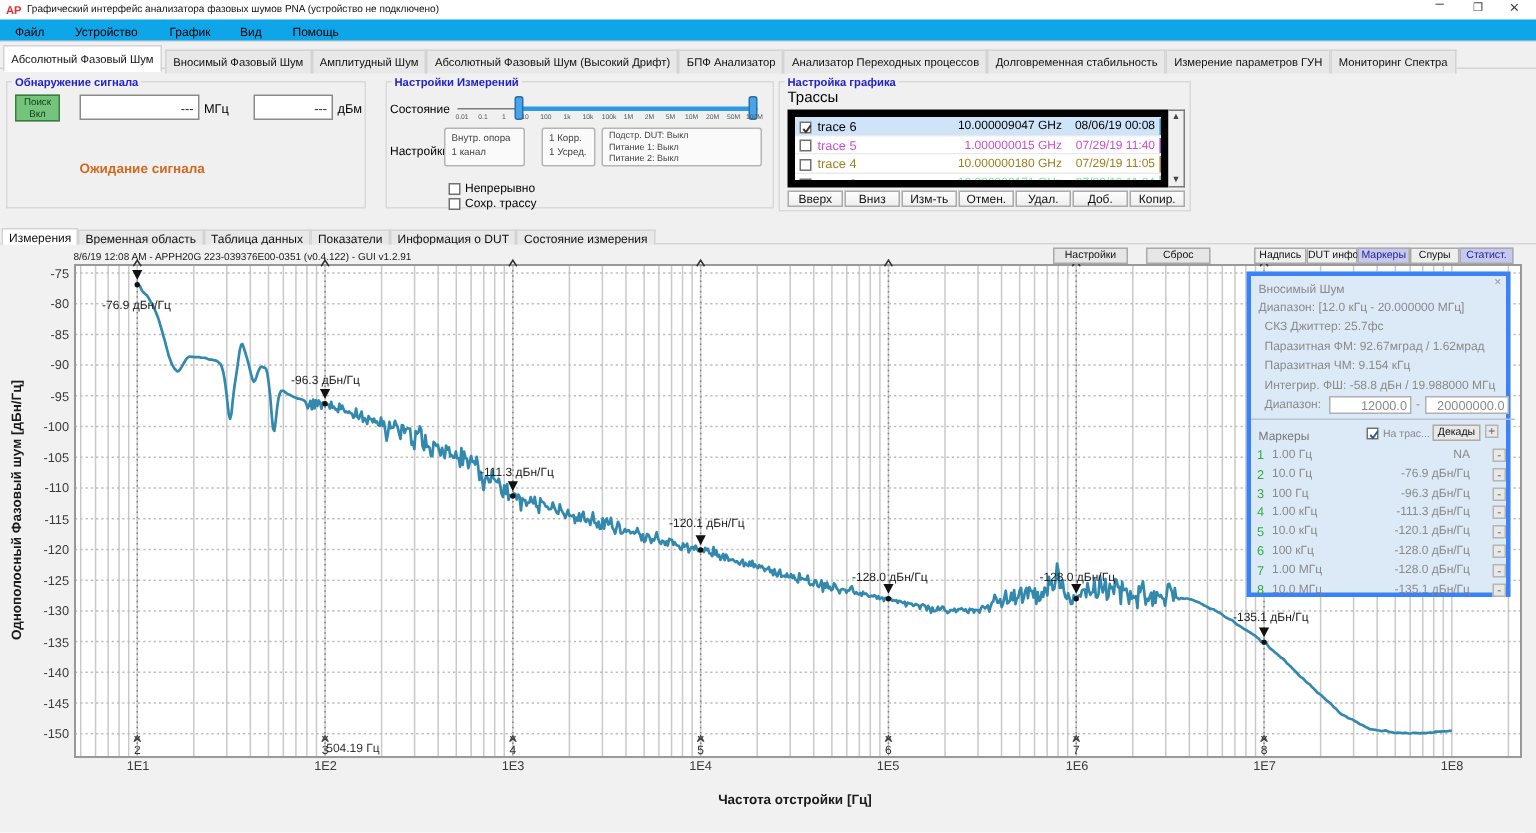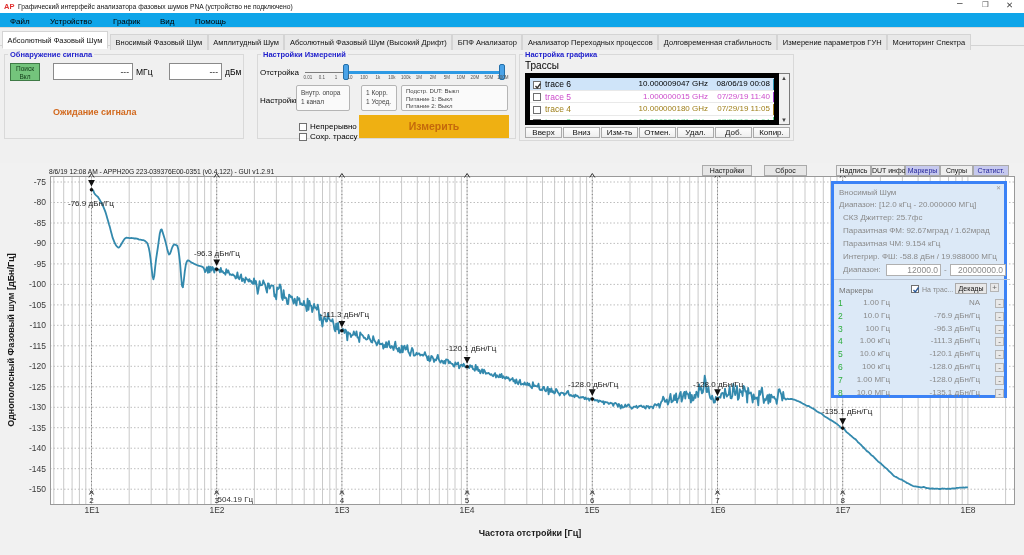--- a/index.html
+++ b/index.html
@@ -11,21 +11,21 @@
 .tab2 { display:inline-block; height:14px; line-height:12.5px; padding:0 4px; font-size:8px; background:#e8e8e8; border:1px solid #d4d4d4; border-bottom:none; color:#111; }
 .tab2.sel { background:#fff; }
 .btn { position:absolute; background:linear-gradient(#fdfdfd,#eee); border:1px solid #aaa; font-size:8px; text-align:center; color:#111; }
 .inp { position:absolute; background:#fff; border:1px solid #8a8a8a; font-size:8.5px; color:#222; text-align:right; }
 .cb { display:inline-block; position:relative; width:8px; height:8px; border:1px solid #707070; background:#fff; vertical-align:middle; }
 .cb svg { position:absolute; left:0; top:0; display:block; }
 .trow { position:relative; height:12.7px; line-height:12.7px; font-size:8.5px; padding-left:3px; border-bottom:1px solid #e9e9e9; }
 .trow .cb { width:8px; height:8px; }
 .mrow { position:relative; height:12.8px; line-height:12.8px; font-size:8.5px; color:#8a8a8a; }
 .mn { position:absolute; left:4px; color:#2fae3f; }
-.mf { position:absolute; left:14px; width:42px; text-align:right; font-size:8px; }
+.mf { position:absolute; left:14px; width:42px; text-align:left; font-size:8px; }
 .mv { position:absolute; left:80px; width:66px; text-align:right; font-size:8px; }
 .mm { position:absolute; right:6px; top:2px; width:9px; height:9px; border:1px solid #b5b5b5; background:#e8e8e8; line-height:8px; text-align:center; color:#666; font-size:8px; }
 .pstat { font-size:8px; color:#8a8a8a; line-height:12.9px; white-space:nowrap; }
 </style></head><body>
 <div id="app">
 
 <div class="abs" style="left:0;top:0;width:1024px;height:13px;background:#ffffff">
   <span class="abs" style="left:4px;top:2px;font-size:7.5px;font-weight:bold;color:#e03030">AP</span>
   <span class="abs" style="left:18px;top:2.5px;font-size:6.7px;color:#111">Графический интерфейс анализатора фазовых шумов PNA (устройство не подключено)</span>
   <span class="abs" style="left:957px;top:-3px;font-size:10px;color:#444">–</span>
@@ -51,21 +51,21 @@
   <div class="abs" style="left:5px;top:8px;width:30px;height:18px;background:#74c47c;border:1px solid #3f7a46;font-size:6.5px;color:#123c18;text-align:center;line-height:8px;padding-top:1px">Поиск<br>Вкл</div>
   <div class="inp" style="left:48px;top:8px;width:80px;height:17px;line-height:16px;padding-right:3px">---</div>
   <span class="abs" style="left:131px;top:12px;font-size:8.5px">МГц</span>
   <div class="inp" style="left:164px;top:8px;width:53px;height:17px;line-height:16px;padding-right:3px">---</div>
   <span class="abs" style="left:220px;top:12px;font-size:8.5px">дБм</span>
   <div class="abs" style="left:48px;top:52px;font-size:9px;font-weight:bold;color:#d2691e">Ожидание сигнала</div>
 </div>
 
 <div class="gb" style="left:257px;top:54px;width:259px;height:85px">
   <span class="gbt">Настройки Измерений</span>
-  <span class="abs" style="left:2px;top:13px;font-size:8px">Отстройка</span>
+  <span class="abs" style="left:2px;top:13px;font-size:8px">Состояние</span>
   <div class="abs" style="left:47px;top:16.5px;width:200px;height:1.5px;background:#7d7d7d"></div>
   <div class="abs" style="left:88px;top:15.5px;width:156px;height:3px;background:#2e9ae4"></div>
   <div class="abs" style="left:85px;top:9px;width:6px;height:16px;background:#4aa3e8;border:1px solid #2470aa;border-radius:2px"></div>
   <div class="abs" style="left:241px;top:9px;width:6px;height:16px;background:#4aa3e8;border:1px solid #2470aa;border-radius:2px"></div>
   <div style="position:absolute;left:38px;top:19.5px;width:24px;text-align:center;font-size:4.5px;color:#555;line-height:6px">0.01</div>
 <div style="position:absolute;left:52px;top:19.5px;width:24px;text-align:center;font-size:4.5px;color:#555;line-height:6px">0.1</div>
 <div style="position:absolute;left:66px;top:19.5px;width:24px;text-align:center;font-size:4.5px;color:#555;line-height:6px">1</div>
 <div style="position:absolute;left:80px;top:19.5px;width:24px;text-align:center;font-size:4.5px;color:#555;line-height:6px">10</div>
 <div style="position:absolute;left:94px;top:19.5px;width:24px;text-align:center;font-size:4.5px;color:#555;line-height:6px">100</div>
 <div style="position:absolute;left:108px;top:19.5px;width:24px;text-align:center;font-size:4.5px;color:#555;line-height:6px">1k</div>
@@ -77,21 +77,20 @@
 <div style="position:absolute;left:191px;top:19.5px;width:24px;text-align:center;font-size:4.5px;color:#555;line-height:6px">10M</div>
 <div style="position:absolute;left:205px;top:19.5px;width:24px;text-align:center;font-size:4.5px;color:#555;line-height:6px">20M</div>
 <div style="position:absolute;left:219px;top:19.5px;width:24px;text-align:center;font-size:4.5px;color:#555;line-height:6px">50M</div>
 <div style="position:absolute;left:233px;top:19.5px;width:24px;text-align:center;font-size:4.5px;color:#555;line-height:6px">100M</div>
   <span class="abs" style="left:2px;top:41px;font-size:8px">Настройки</span>
   <div class="abs" style="left:38px;top:30px;width:54px;height:26px;background:#fafafa;border:1px solid #b5b5b5;border-radius:2px;font-size:6.5px;color:#444;padding:3px 0 0 4px;line-height:8.5px">Внутр. опора<br>1 канал</div>
   <div class="abs" style="left:103px;top:30px;width:36px;height:26px;background:#fafafa;border:1px solid #b5b5b5;border-radius:2px;font-size:6.5px;color:#444;padding:3px 0 0 4px;line-height:8.5px">1 Корр.<br>1 Усред.</div>
   <div class="abs" style="left:143px;top:30px;width:107px;height:26px;background:#fafafa;border:1px solid #b5b5b5;border-radius:2px;font-size:6px;color:#444;padding:2px 0 0 4px;line-height:7.5px">Подстр. DUT: Выкл<br>Питание 1: Выкл<br>Питание 2: Выкл</div>
   <span class="abs" style="left:41px;top:62px"><span class="cb"></span><span style="font-size:8px;margin-left:3px;vertical-align:middle">Непрерывно</span></span>
   <span class="abs" style="left:41px;top:72px"><span class="cb"></span><span style="font-size:8px;margin-left:3px;vertical-align:middle">Сохр. трассу</span></span>
-  <div class="abs" style="left:101px;top:60px;width:150px;height:23px;background:#efb012;color:#c4690c;font-weight:bold;font-size:10.5px;text-align:center;line-height:23px">Измерить</div>
 </div>
 
 <div class="gb" style="left:519px;top:54px;width:275px;height:87px">
   <span class="gbt">Настройка графика</span>
   <span class="abs" style="left:5px;top:5px;font-size:10px">Трассы</span>
   <div class="abs" style="left:5px;top:18px;width:254px;height:52px;background:#fff;border:5px solid #000000;overflow:hidden">
         <div class="trow" style="background:#cfe4f9;color:#000000"><span class="cb" style="background:#fff"><svg width="8" height="8" viewBox="0 0 8 8">
               <path d="M1.5 4 L3.3 6 L6.5 1.5" stroke="#333" stroke-width="1.3" fill="none"></path>
             </svg></span><span style="margin-left:4px">trace 6</span><span style="position:absolute;left:88px;width:90px;text-align:right;font-size:8px">10.000009047 GHz</span><span style="position:absolute;left:180px;width:60px;text-align:right;font-size:8px">08/06/19 00:08</span><span style="position:absolute;left:243px;top:1px;width:10px;height:10.5px;background:#2b96b8"></span></div>
         <div class="trow" style="background:#fff;color:#cc4ccc"><span class="cb"></span><span style="margin-left:4px">trace 5</span><span style="position:absolute;left:88px;width:90px;text-align:right;font-size:8px">1.000000015 GHz</span><span style="position:absolute;left:180px;width:60px;text-align:right;font-size:8px">07/29/19 11:40</span><span style="position:absolute;left:243px;top:1px;width:10px;height:10.5px;background:#a23ad4"></span></div>
@@ -104,20 +103,24 @@
   </div>
   <div class="btn" style="left:5px;top:72px;width:37px;height:11px;line-height:10px">Вверх</div>
   <div class="btn" style="left:43px;top:72px;width:37px;height:11px;line-height:10px">Вниз</div>
   <div class="btn" style="left:81px;top:72px;width:37px;height:11px;line-height:10px">Изм-ть</div>
   <div class="btn" style="left:119px;top:72px;width:37px;height:11px;line-height:10px">Отмен.</div>
   <div class="btn" style="left:157px;top:72px;width:37px;height:11px;line-height:10px">Удал.</div>
   <div class="btn" style="left:195px;top:72px;width:37px;height:11px;line-height:10px">Доб.</div>
   <div class="btn" style="left:233px;top:72px;width:37px;height:11px;line-height:10px">Копир.</div>
 </div>
 
+<div class="abs" style="left:0;top:148px;width:1024px;height:15px;border-bottom:1px solid #d4d4d4">
+  <div class="abs" style="left:1px;top:0px"><span class="tab2 sel" style="border-bottom:1px solid #fff">Измерения</span></div>
+  <div class="abs" style="left:52px;top:1px"><span class="tab2">Временная область</span><span class="tab2">Таблица данных</span><span class="tab2">Показатели</span><span class="tab2">Информация о DUT</span><span class="tab2">Состояние измерения</span></div>
+</div>
 
 <svg width="1024" height="392" viewBox="0 163 1024 392" style="position:absolute;left:0;top:163px" font-family="Liberation Sans, sans-serif">
 <rect x="0" y="163" width="1024" height="392" fill="#f1f1f1"></rect>
 <rect x="50" y="176.5" width="964" height="328.0" fill="#ffffff" stroke="none"></rect>
 <line x1="53.8" y1="176.5" x2="53.8" y2="504.5" stroke="#c9c9c9" stroke-width="1"></line>
 <line x1="63.7" y1="176.5" x2="63.7" y2="504.5" stroke="#c9c9c9" stroke-width="1"></line>
 <line x1="72.1" y1="176.5" x2="72.1" y2="504.5" stroke="#c9c9c9" stroke-width="1"></line>
 <line x1="79.4" y1="176.5" x2="79.4" y2="504.5" stroke="#c9c9c9" stroke-width="1"></line>
 <line x1="85.8" y1="176.5" x2="85.8" y2="504.5" stroke="#c9c9c9" stroke-width="1"></line>
 <line x1="91.5" y1="176.5" x2="91.5" y2="504.5" stroke="#c9c9c9" stroke-width="1"></line>

